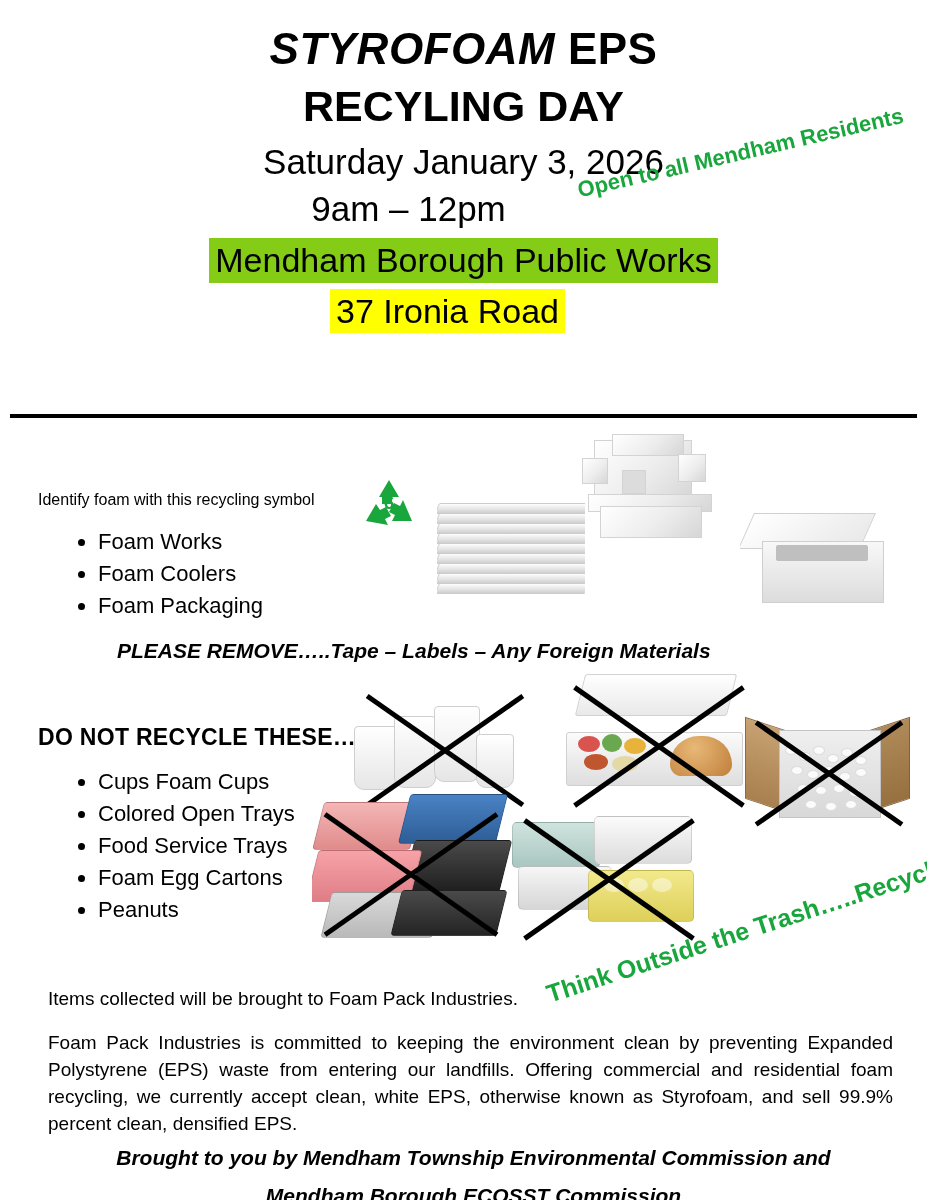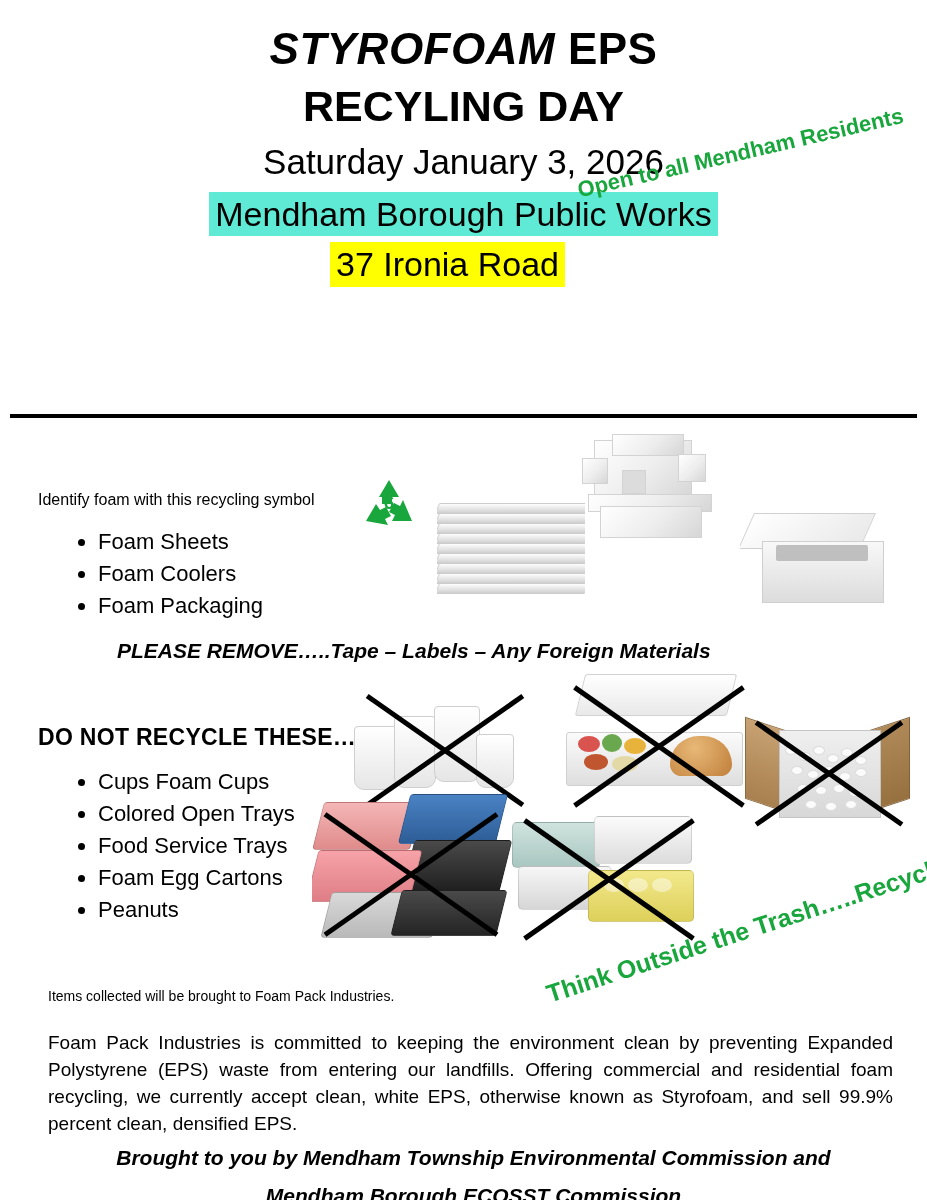--- a/index.html
+++ b/index.html
@@ -53,21 +53,21 @@
     margin-top: 8px;
     line-height: 1.1;
     padding-right: 110px;
   }
   .venue-wrap {
     text-align: center;
     margin-top: 10px;
   }
   .venue {
     display: inline-block;
-    background: #5eead4;
+    background: #84cc16;
     font-size: 34px;
     font-weight: normal;
     padding: 1px 6px;
     line-height: 1.25;
   }
   .address-wrap {
     text-align: center;
     margin-top: 6px;
     padding-right: 32px;
   }
@@ -163,21 +163,21 @@
     font-weight: bold;
     font-size: 25px;
     white-space: nowrap;
   }
 
   
   .items-line {
     position: absolute;
     left: 48px;
     top: 962px;
-    font-size: 14px;
+    font-size: 19px;
   }
   .para {
     position: absolute;
     left: 48px;
     top: 1004px;
     width: 845px;
     font-size: 19px;
     line-height: 1.42;
     text-align: justify;
   }
@@ -365,20 +365,21 @@
 </head>
 <body>
 
 <div class="page">
 
   <div class="title-1">
     <span class="italic">STYROFOAM</span><span> EPS</span>
   </div>
   <div class="title-2">RECYLING DAY</div>
   <div class="subtitle-date">Saturday January 3, 2026</div>
+  <div class="subtitle-time">9am – 12pm</div>
 
   <div class="venue-wrap">
     <span class="venue">Mendham Borough Public Works</span>
   </div>
   <div class="address-wrap">
     <span class="address">37 Ironia Road</span>
   </div>
 
   <div class="banner">Open to all Mendham Residents</div>
 
@@ -419,21 +420,21 @@
     <div class="blk" style="left:44px;top:36px;width:22px;height:22px;background:#dcdcdc;"></div>
   </div>
 
   <div class="img cooler">
     <div class="lid"></div>
     <div class="body"></div>
     <div class="inner"></div>
   </div>
 
   <ul class="list-recycle">
-    <li>Foam Sheets</li>
+    <li>Foam Works</li>
     <li>Foam Coolers</li>
     <li>Foam Packaging</li>
   </ul>
 
   <div class="please-remove">PLEASE REMOVE…..Tape – Labels – Any Foreign Materials</div>
 
   <div class="sec-donot-head">DO NOT RECYCLE THESE….</div>
 
   <ul class="list-donot">
     <li>Cups Foam Cups</li>

